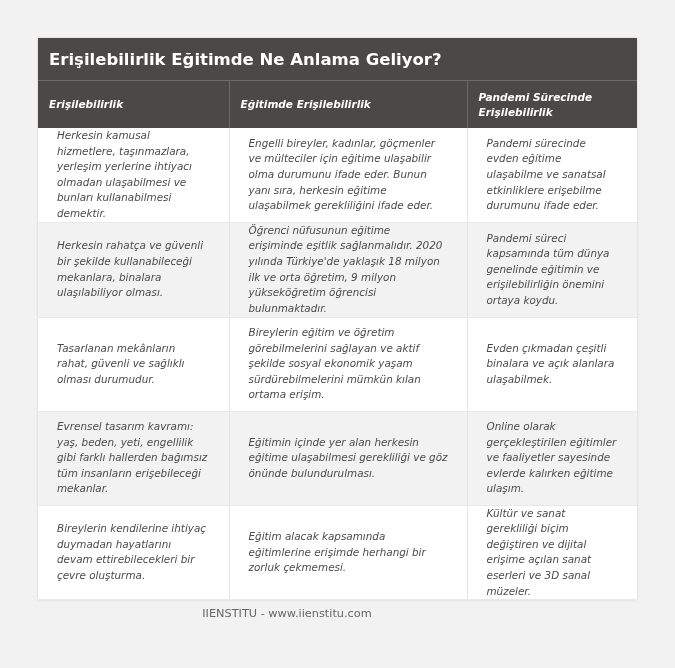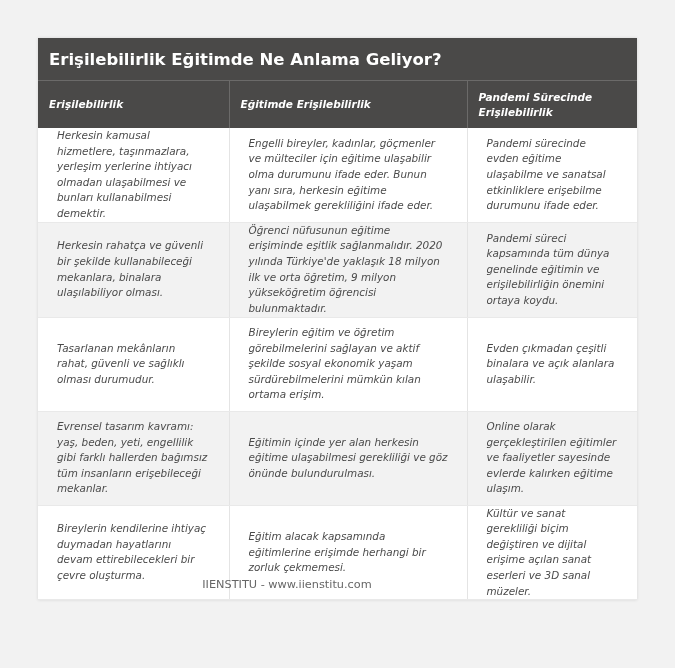--- a/index.html
+++ b/index.html
@@ -70,21 +70,21 @@
     tbody tr.r0 td { height: 94px; }
     tbody tr.r1 td { height: 95px; }
     tbody tr.r2 td { height: 94px; }
     tbody tr.r3 td { height: 94px; }
     tbody tr.r4 td { height: 94px; }
     tbody tr:nth-child(odd) td { background: #ffffff; }
     tbody tr:nth-child(even) td { background: #f2f2f2; }
     .footer {
       position: absolute;
       left: 0;
-      top: 578px;
+      top: 607px;
       width: 574px;
       text-align: center;
       font-size: 11.3px;
       color: #666666;
     }
   </style>
 </head>
 <body>
 
 <div class="page">
@@ -110,21 +110,21 @@
           <td>Pandemi sürecinde evden eğitime ulaşabilme ve sanatsal etkinliklere erişebilme durumunu ifade eder.</td>
         </tr>
         <tr class="r1">
           <td>Herkesin rahatça ve güvenli bir şekilde kullanabileceği mekanlara, binalara ulaşılabiliyor olması.</td>
           <td>Öğrenci nüfusunun eğitime erişiminde eşitlik sağlanmalıdır. 2020 yılında Türkiye'de yaklaşık 18 milyon ilk ve orta öğretim, 9 milyon yükseköğretim öğrencisi bulunmaktadır.</td>
           <td>Pandemi süreci kapsamında tüm dünya genelinde eğitimin ve erişilebilirliğin önemini ortaya koydu.</td>
         </tr>
         <tr class="r2">
           <td>Tasarlanan mekânların rahat, güvenli ve sağlıklı olması durumudur.</td>
           <td>Bireylerin eğitim ve öğretim görebilmelerini sağlayan ve aktif şekilde sosyal ekonomik yaşam sürdürebilmelerini mümkün kılan ortama erişim.</td>
-          <td>Evden çıkmadan çeşitli binalara ve açık alanlara ulaşabilir.</td>
+          <td>Evden çıkmadan çeşitli binalara ve açık alanlara ulaşabilmek.</td>
         </tr>
         <tr class="r3">
           <td>Evrensel tasarım kavramı: yaş, beden, yeti, engellilik gibi farklı hallerden bağımsız tüm insanların erişebileceği mekanlar.</td>
           <td>Eğitimin içinde yer alan herkesin eğitime ulaşabilmesi gerekliliği ve göz önünde bulundurulması.</td>
           <td>Online olarak gerçekleştirilen eğitimler ve faaliyetler sayesinde evlerde kalırken eğitime ulaşım.</td>
         </tr>
         <tr class="r4">
           <td>Bireylerin kendilerine ihtiyaç duymadan hayatlarını devam ettirebilecekleri bir çevre oluşturma.</td>
           <td>Eğitim alacak kapsamında eğitimlerine erişimde herhangi bir zorluk çekmemesi.</td>
           <td>Kültür ve sanat gerekliliği biçim değiştiren ve dijital erişime açılan sanat eserleri ve 3D sanal müzeler.</td>

